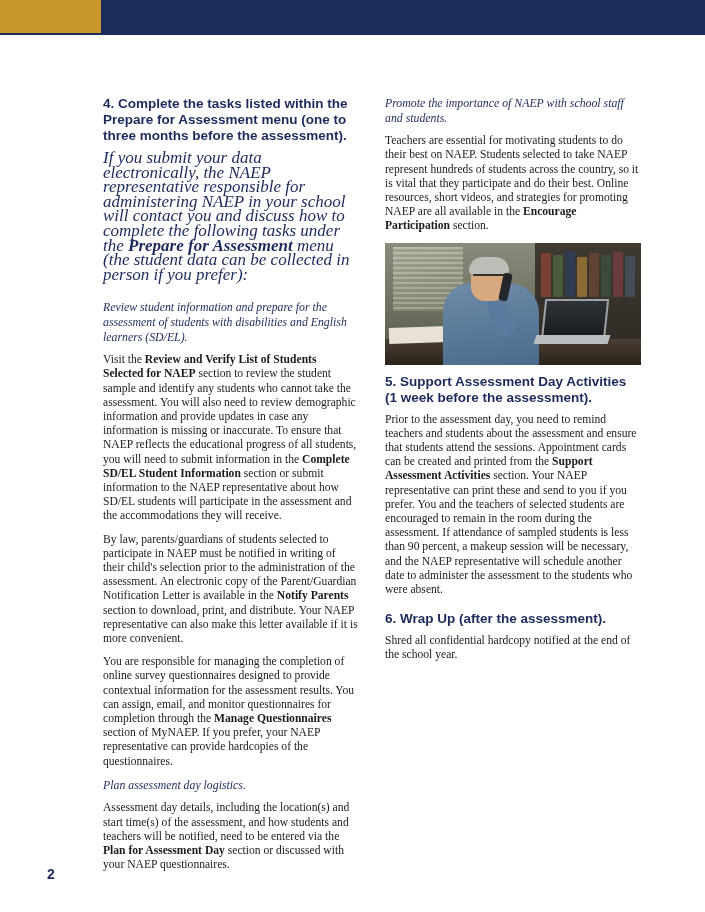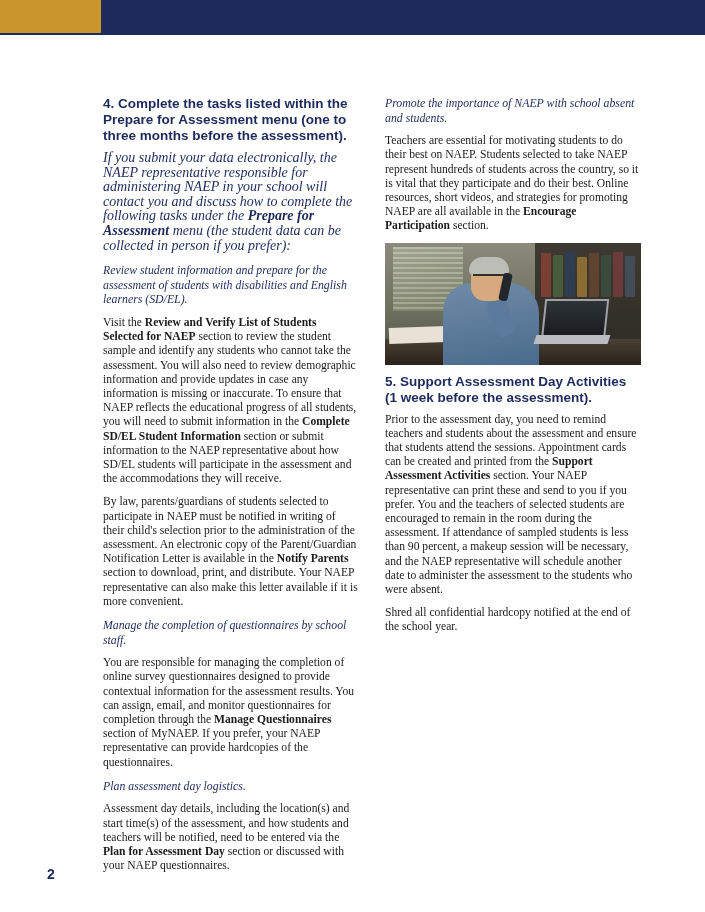--- a/index.html
+++ b/index.html
@@ -78,23 +78,23 @@
   }
   p {
     margin: 0 0 9px 0;
     font-size: 11.6px;
     line-height: 14.2px;
     text-align: left;
   }
   p.intro-italic {
     font-style: italic;
     color: #1d2a5c;
-    font-size: 14px;
+    font-size: 17px;
     line-height: 14.6px;
-    margin-bottom: 10px;
+    margin-bottom: 18px;
   }
   p.sub-italic {
     font-style: italic;
     color: #1d2a5c;
     font-size: 11.8px;
     line-height: 14.6px;
     margin-bottom: 9px;
     margin-top: 3px;
   }
   p.body {
@@ -227,33 +227,32 @@
 
     <p class="intro-italic"><span>If you submit your data electronically, the NAEP representative responsible for administering NAEP in your school will contact you and discuss how to complete the following tasks under the </span><span class="b">Prepare for Assessment</span><span> menu (the student data can be collected in person if you prefer):</span></p>
 
     <p class="sub-italic">Review student information and prepare for the assessment of students with disabilities and English learners (SD/EL).</p>
 
     <p class="body"><span>Visit the </span><span class="b">Review and Verify List of Students Selected for NAEP</span><span> section to review the student sample and identify any students who cannot take the assessment. You will also need to review demographic information and provide updates in case any information is missing or inaccurate. To ensure that NAEP reflects the educational progress of all students, you will need to submit information in the </span><span class="b">Complete SD/EL Student Information</span><span> section or submit information to the NAEP representative about how SD/EL students will participate in the assessment and the accommodations they will receive.</span></p>
 
 
     <p class="body"><span>By law, parents/guardians of students selected to participate in NAEP must be notified in writing of their child's selection prior to the administration of the assessment. An electronic copy of the Parent/Guardian Notification Letter is available in the </span><span class="b">Notify Parents</span><span> section to download, print, and distribute. Your NAEP representative can also make this letter available if it is more convenient.</span></p>
 
-    <p class="sub-italic">Manage the completion of questionnaires by school staff.</p>
 
     <p class="body"><span>You are responsible for managing the completion of online survey questionnaires designed to provide contextual information for the assessment results. You can assign, email, and monitor questionnaires for completion through the </span><span class="b">Manage Questionnaires</span><span> section of MyNAEP. If you prefer, your NAEP representative can provide hardcopies of the questionnaires.</span></p>
 
     <p class="sub-italic">Plan assessment day logistics.</p>
 
     <p class="body"><span>Assessment day details, including the location(s) and start time(s) of the assessment, and how students and teachers will be notified, need to be entered via the </span><span class="b">Plan for Assessment Day</span><span> section or discussed with your NAEP questionnaires.</span></p>
 
   </div>
 
   <div class="col col-right">
 
-    <p class="sub-italic" style="margin-top:0;">Promote the importance of NAEP with school absent and students.</p>
+    <p class="sub-italic" style="margin-top:0;">Promote the importance of NAEP with school staff and students.</p>
 
     <p class="body"><span>Teachers are essential for motivating students to do their best on NAEP. Students selected to take NAEP represent hundreds of students across the country, so it is vital that they participate and do their best. Online resources, short videos, and strategies for promoting NAEP are all available in the </span><span class="b">Encourage Participation</span><span> section.</span></p>
 
     <div class="photo-wrap">
       <div class="photo">
         <div class="ph-wall"></div>
         <div class="ph-window"></div>
         <div class="ph-blind"></div>
         <div class="ph-shelf">
           <div class="ph-book" style="left:6px; top:10px; height:44px; background:#7b3f34;"></div>
@@ -276,18 +275,19 @@
         <div class="ph-laptop-screen"></div>
         <div class="ph-laptop-base"></div>
       </div>
     </div>
 
 
     <h2 class="section-head">5. Support Assessment Day Activities (1 week before the assessment).</h2>
 
     <p class="body"><span>Prior to the assessment day, you need to remind teachers and students about the assessment and ensure that students attend the sessions. Appointment cards can be created and printed from the </span><span class="b">Support Assessment Activities</span><span> section. Your NAEP representative can print these and send to you if you prefer. You and the teachers of selected students are encouraged to remain in the room during the assessment. If attendance of sampled students is less than 90 percent, a makeup session will be necessary, and the NAEP representative will schedule another date to administer the assessment to the students who were absent.</span></p>
 
+    <h2 class="section-head" style="margin-top:14px;">6. Wrap Up (after the assessment).</h2>
 
     <p class="body">Shred all confidential hardcopy notified at the end of the school year.</p>
 
   </div>
 
 </div>
 
 </body></html>

